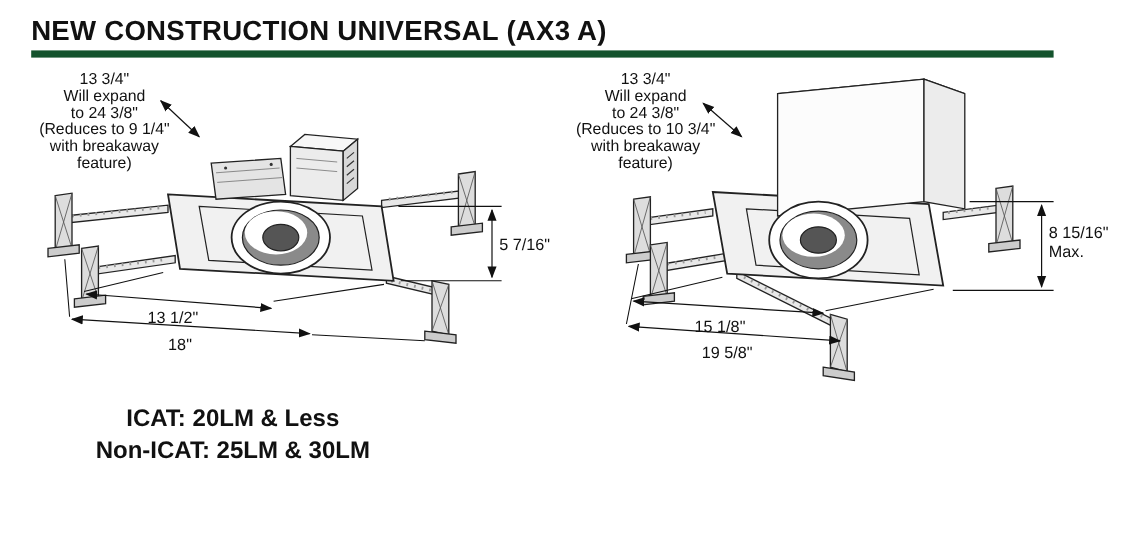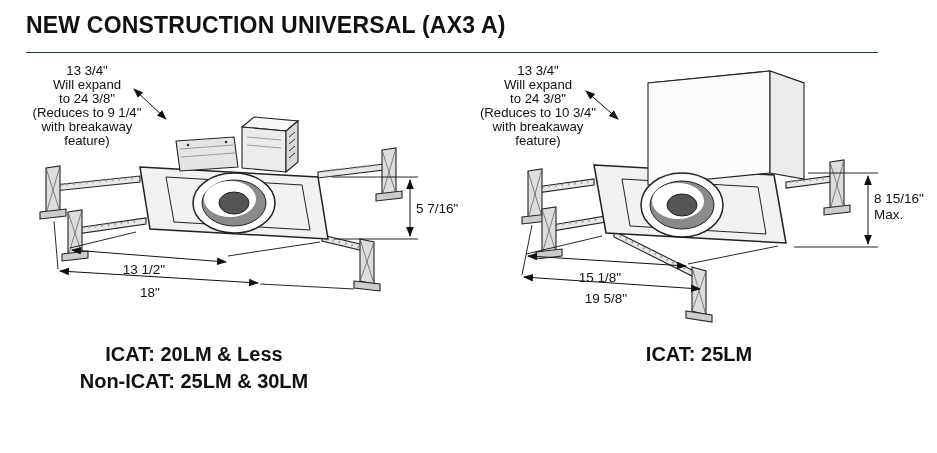--- a/index.html
+++ b/index.html
@@ -1,17 +1,17 @@
 <!DOCTYPE html>
 <html><head>
 <meta charset="utf-8">
 <style>
   html,body{margin:0;padding:0;background:#fff;}
   body{width:937px;height:453px;font-family:"Liberation Sans",sans-serif;color:#111;overflow:hidden;}
-  .header{margin:12px 0 0 26px;width:852px;border-bottom:1px solid #14532d;padding-bottom:13px;}
+  .header{margin:12px 0 0 26px;width:852px;border-bottom:6px solid #14532d;padding-bottom:3px;}
   .title{font-size:23px;font-weight:bold;letter-spacing:.2px;}
   .figures{display:flex;padding-left:20px;margin-top:2px;}
   .fig{display:flex;flex-direction:column;}
   svg{display:block;}
   svg text{font-family:"Liberation Sans",sans-serif;fill:#111;}
   .note{font-size:13.2px;text-anchor:middle;}
   .dim{font-size:13.5px;}
   .dim-mid{font-size:13.5px;text-anchor:middle;}
   .caption{font-size:20px;font-weight:bold;text-align:center;line-height:1.35;margin-top:16px;}
   .cap-left{transform:translateX(-48px);}
@@ -211,18 +211,15 @@
         <line class="ln" x1="64" y1="201" x2="222" y2="211" marker-start="url(#ahR)" marker-end="url(#ahR)"></line>
         <text class="dim-mid" x="136" y="227">15 1/8"</text>
       </g>
       <g>
         <line class="thin" x1="68" y1="170" x2="58" y2="220"></line>
         <line class="ln" x1="60" y1="222" x2="236" y2="234" marker-start="url(#ahR)" marker-end="url(#ahR)"></line>
         <text class="dim-mid" x="142" y="248">19 5/8"</text>
       </g>
     </svg>
 
-    <div class="caption">
-      <div>ICAT: 25LM</div>
-    </div>
   </div>
 
 </div>
 
 </body></html>

